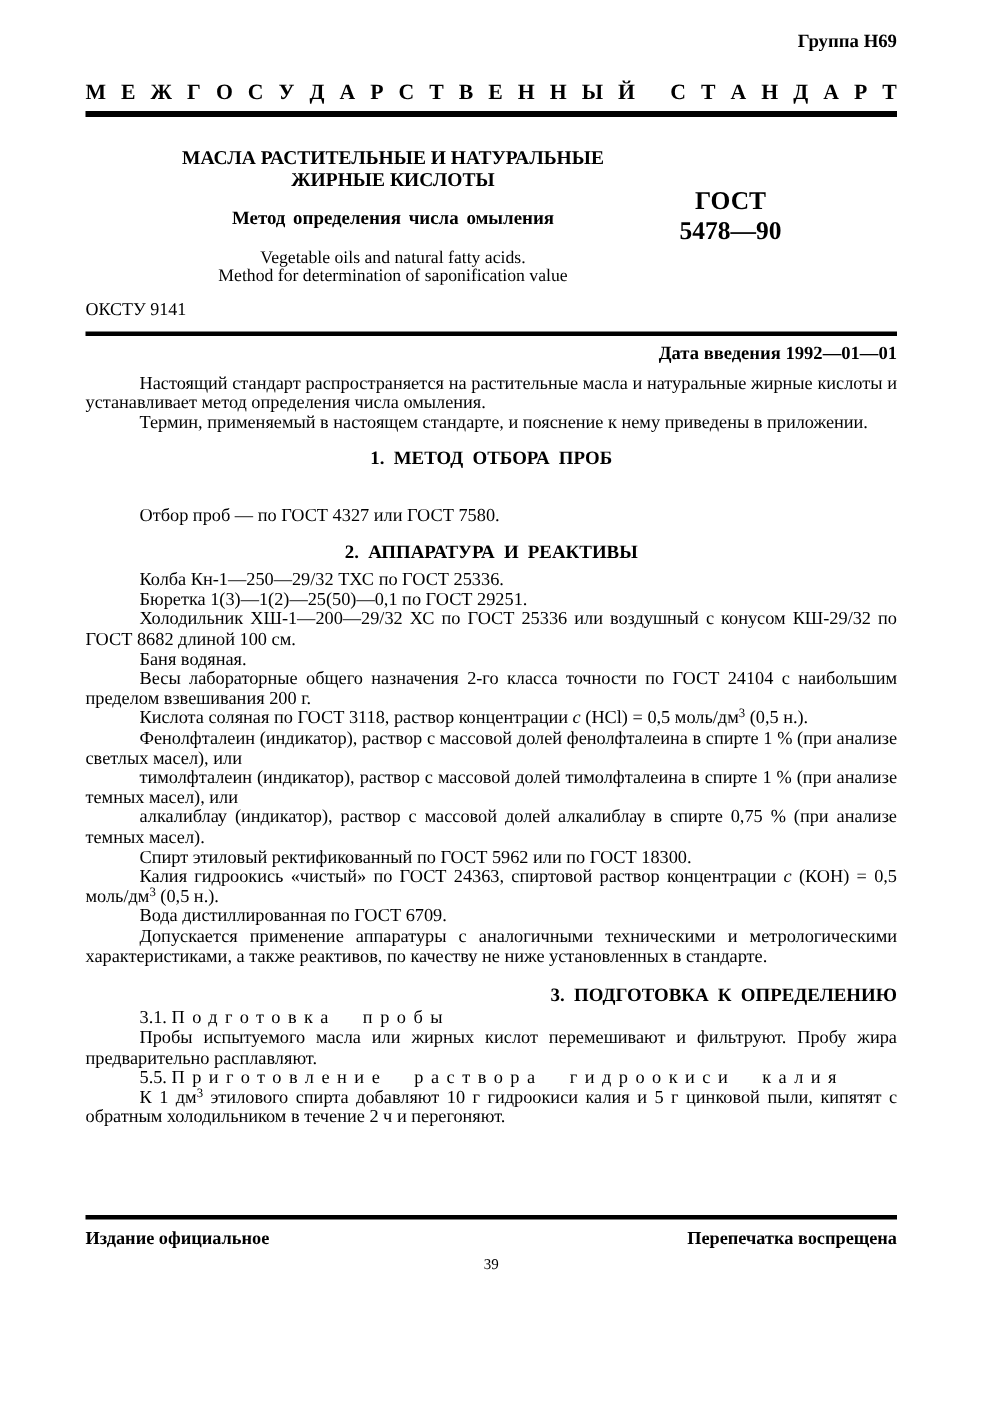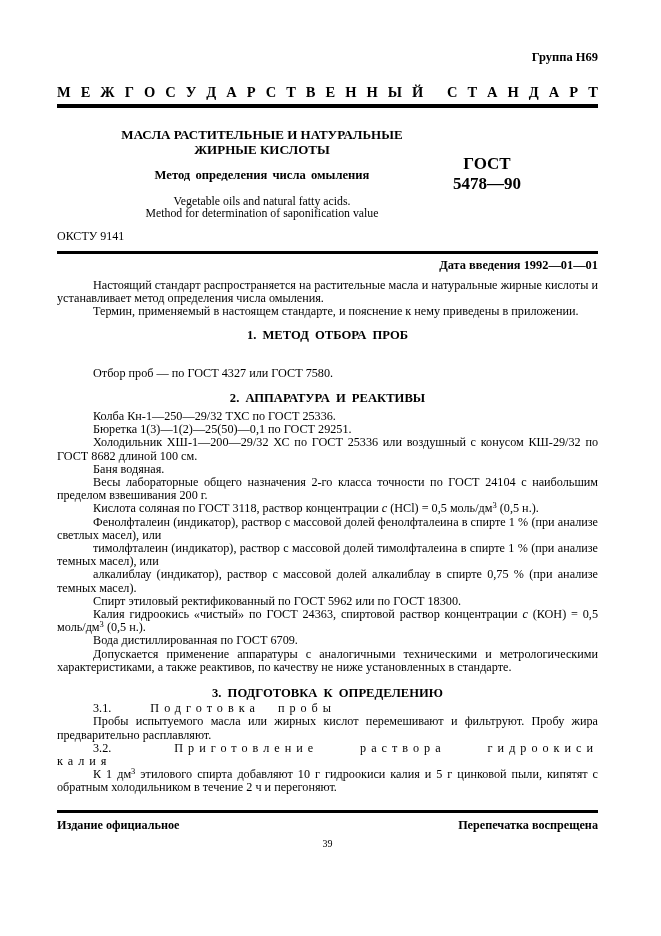--- a/index.html
+++ b/index.html
@@ -1,40 +1,40 @@
 <!DOCTYPE html>
 <html><head>
 <meta charset="utf-8">
 <style>
   * { margin:0; padding:0; box-sizing:border-box; }
   html,body { background:#ffffff; }
   .page {
     position:relative; width:661px; height:936px; background:#fff; color:#000;
     font-family:"Liberation Serif", serif; padding:0 63px 0 57px; overflow:hidden;
   }
-  .group-label { padding-top:50px; text-align:right; font-weight:bold; font-size:12.5px; }
+  .group-label { padding-top:20px; text-align:right; font-weight:bold; font-size:12.5px; }
   .standard-type { margin-top:19px; font-weight:bold; font-size:14.5px; display:flex; justify-content:space-between; }
   .rule-thick { height:3.5px; background:#000; margin-top:3px; }
   .header-cols { display:flex; margin-top:19px; }
   .left-col { width:370px; padding-left:40px; text-align:center; }
   .title-ru { font-weight:bold; font-size:13px; line-height:15px; }
   .subtitle-ru { font-weight:bold; font-size:12.6px; margin-top:11px; word-spacing:2px; }
   .title-en { font-size:11.8px; line-height:12.6px; margin-top:12px; }
   .right-col { width:120px; text-align:center; padding-top:27px; }
   .gost-label, .gost-number { font-weight:bold; font-size:17px; line-height:20px; }
   .okstu { margin-top:9px; font-size:12px; }
   .rule-mid { height:3px; background:#000; margin-top:7px; }
   .effective-date { margin-top:4px; text-align:right; font-weight:bold; font-size:12.4px; }
   .doc-body { margin-top:6px; font-size:12.2px; line-height:13.2px; text-align:justify; }
   .doc-body p.indent { text-indent:36px; }
   .h-sec { font-size:12.6px; font-weight:bold; text-align:center; word-spacing:3px; }
   .h1m { margin-top:11px; margin-bottom:24px; }
   .h2m { margin-top:12px; margin-bottom:5px; }
-  .h3m { margin-top:13px; margin-bottom:2px; }
-  .spread-sm { letter-spacing:5px; word-spacing:10px;margin-left:36px; }
+  .h3m { margin-top:13px; margin-bottom:2px;text-align:right; }
+  .spread-sm { letter-spacing:5px; word-spacing:10px; }
   sup { font-size:8.5px; line-height:0; vertical-align:baseline; position:relative; top:-4px; }
   i.sym { font-family:"Liberation Serif", serif; }
   .footer { position:absolute; left:57px; right:63px; top:810px; }
   .footer-rule { height:2.5px; background:#000; }
   .footer-row { display:flex; justify-content:space-between; font-weight:bold; font-size:12.2px; margin-top:5px;gap:40px; }
   .page-number { text-align:center; font-size:10px; margin-top:5px; }
 </style>
 </head>
 <body>
 
@@ -113,21 +113,21 @@
     <p class="indent">тимолфталеин (индикатор), раствор с массовой долей тимолфталеина в спирте 1 % (при анализе темных масел), или</p>
     <p class="indent">алкалиблау (индикатор), раствор с массовой долей алкалиблау в спирте 0,75 % (при анализе темных масел).</p>
     <p class="indent">Спирт этиловый ректификованный по ГОСТ 5962 или по ГОСТ 18300.</p>
     <p class="indent"><span>Калия гидроокись «чистый» по ГОСТ 24363, спиртовой раствор концентрации </span><i class="sym">с</i><span> (КОН) = 0,5 моль/дм</span><sup>3</sup><span> (0,5 н.).</span></p>
     <p class="indent">Вода дистиллированная по ГОСТ 6709.</p>
     <p class="indent">Допускается применение аппаратуры с аналогичными техническими и метрологическими характеристиками, а также реактивов, по качеству не ниже установленных в стандарте.</p>
 
     <div class="h-sec h3m">3. ПОДГОТОВКА К ОПРЕДЕЛЕНИЮ</div>
     <p class="indent"><span>3.1.</span> <span class="spread-sm">Подготовка пробы</span></p>
     <p class="indent">Пробы испытуемого масла или жирных кислот перемешивают и фильтруют. Пробу жира предварительно расплавляют.</p>
-    <p class="indent"><span>3.2.</span> <span class="spread-sm">Приготовление раствора гидроокиси калия</span></p>
+    <p class="indent"><span>5.5.</span> <span class="spread-sm">Приготовление раствора гидроокиси калия</span></p>
     <p class="indent"><span>К 1 дм</span><sup>3</sup><span> этилового спирта добавляют 10 г гидроокиси калия и 5 г цинковой пыли, кипятят с обратным холодильником в течение 2 ч и перегоняют.</span></p>
   </div>
 
   <div class="footer">
     <div class="footer-rule"></div>
     <div class="footer-row">
       <span>Издание официальное</span>
       <span>Перепечатка воспрещена</span>
     </div>
     <div class="page-number">39</div>

